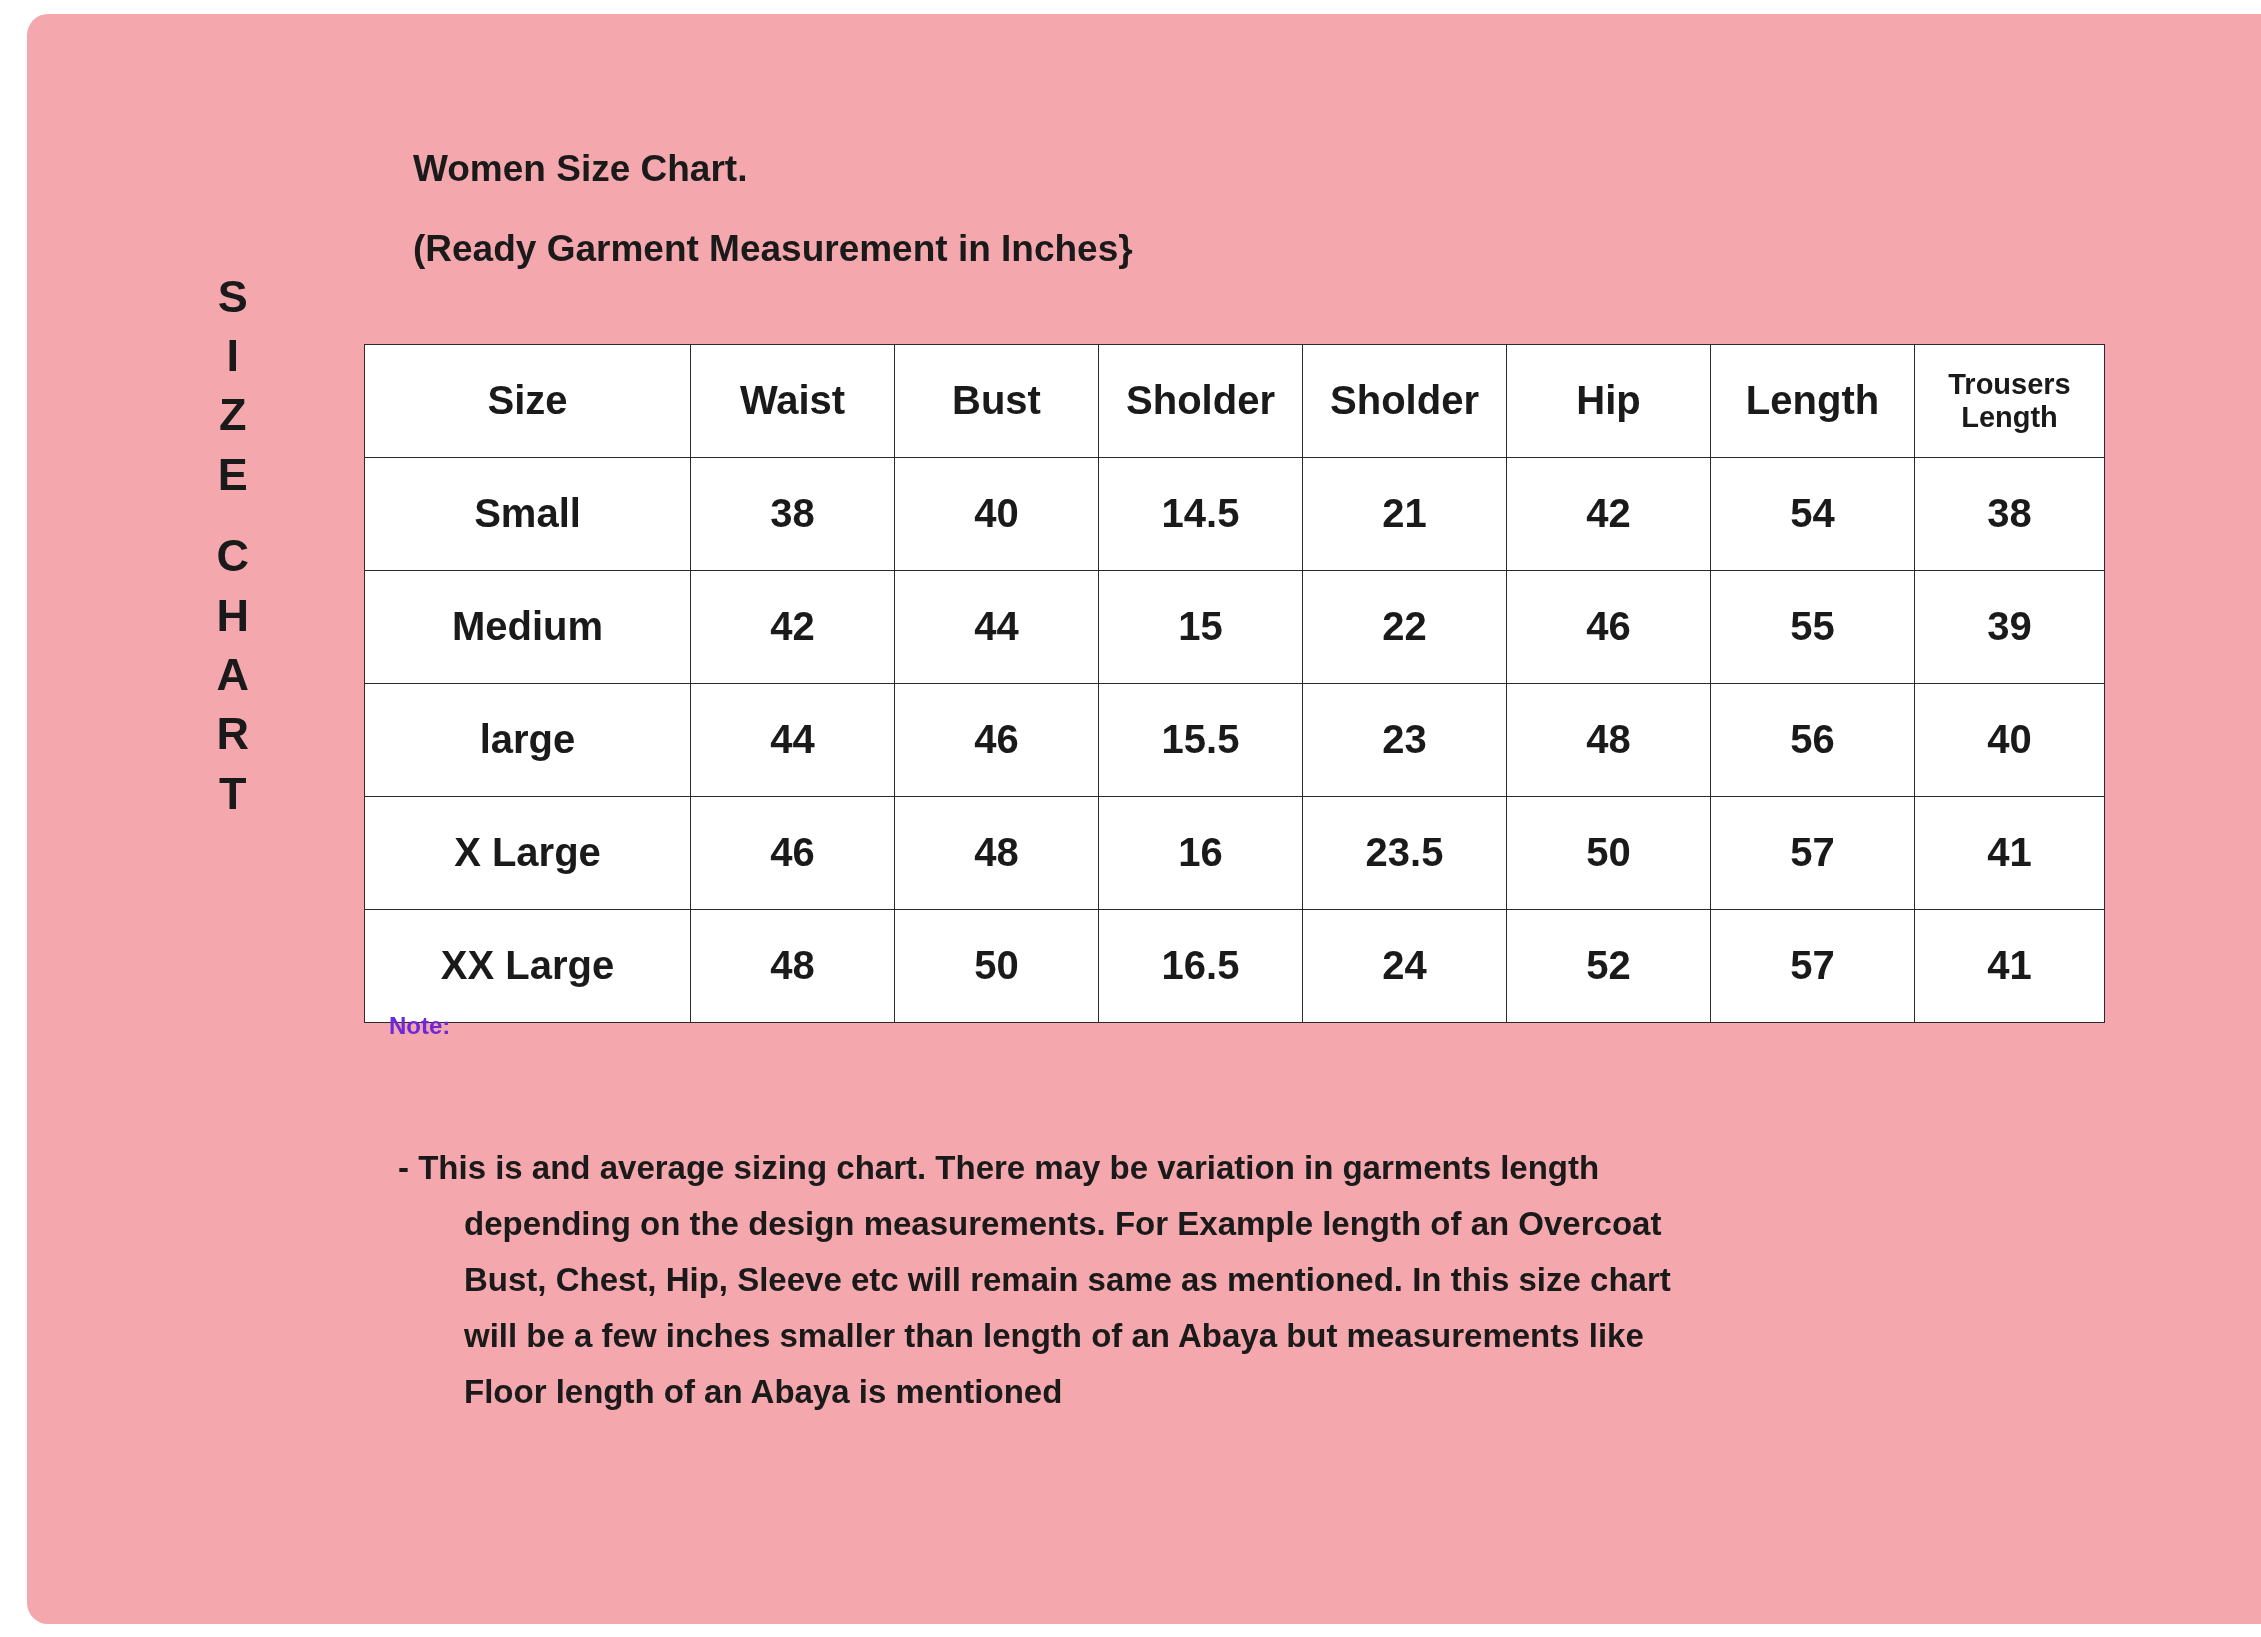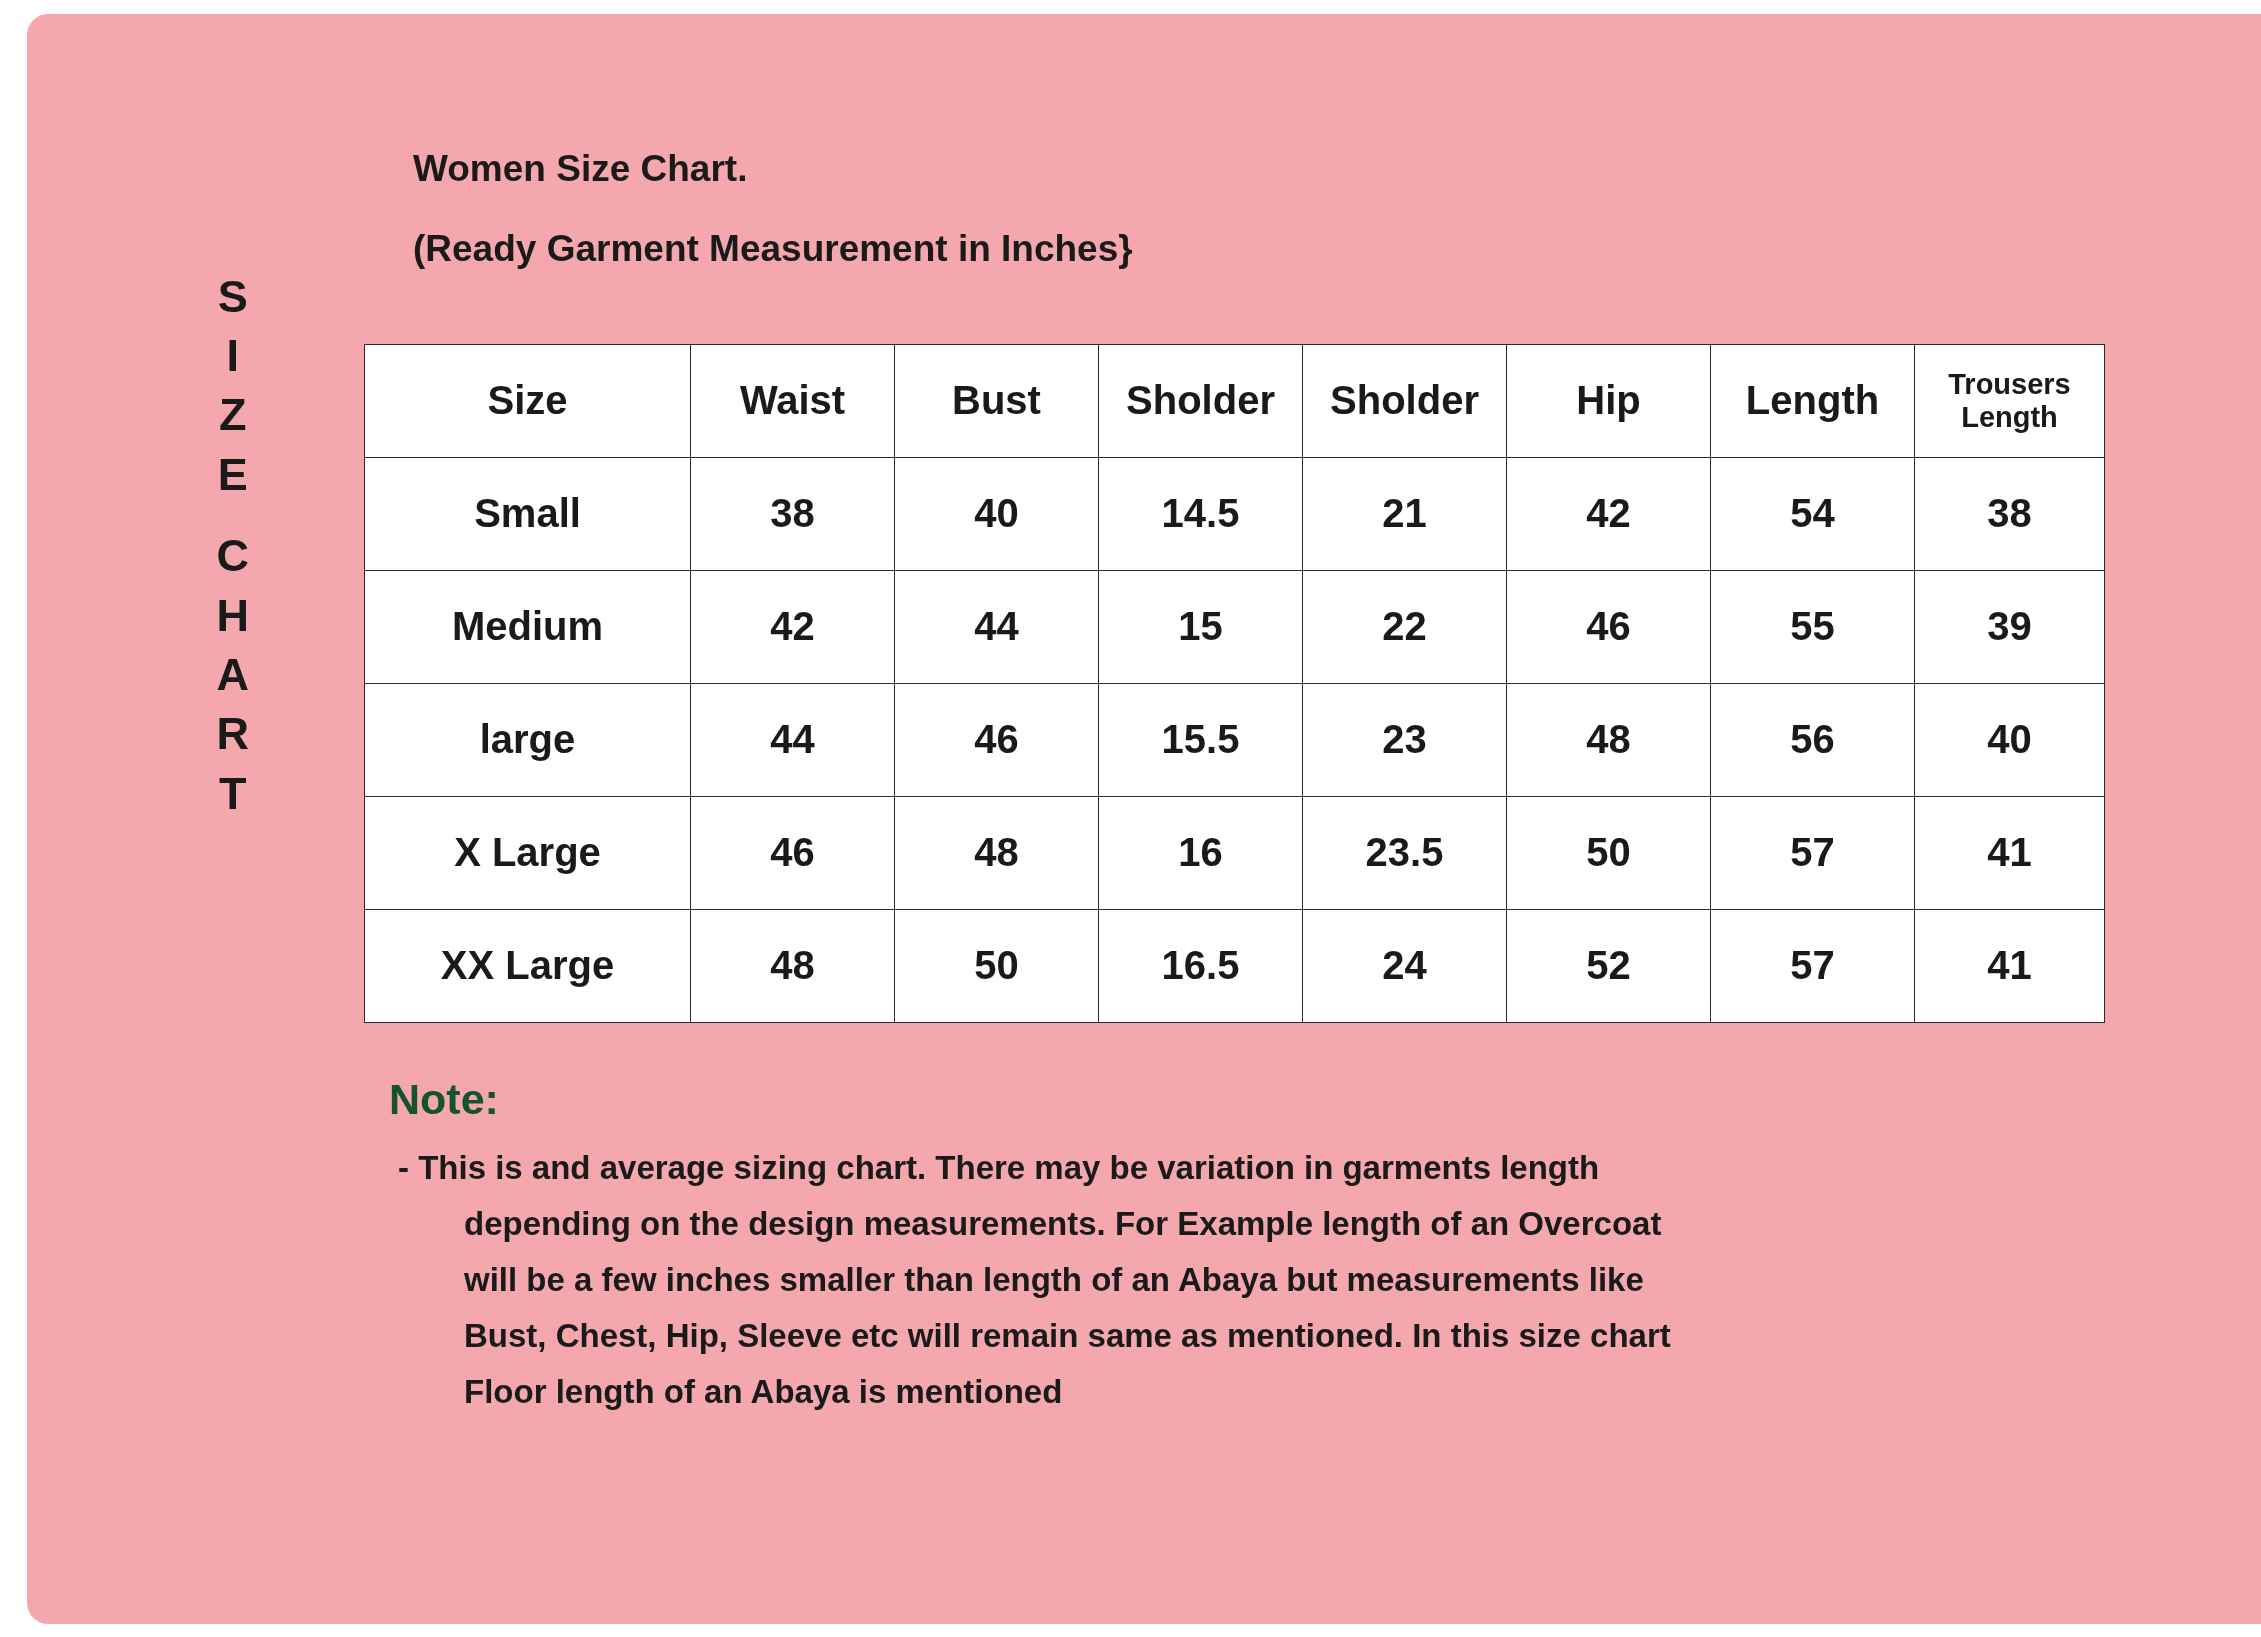--- a/index.html
+++ b/index.html
@@ -94,24 +94,24 @@
   col.c6 { width: 204px; }
   col.c7 { width: 190px; }
 
   
   .cell-lo { vertical-align: middle; padding-top: 10px; }
   .cell-hi { vertical-align: middle; padding-bottom: 8.1px; }
 
   .note-label {
     position: absolute;
     left: 362px;
-    top: 1061px;
-    font-size: 43px;
-    font-weight: bold;
-    color: #14532d;
+    top: 998px;
+    font-size: 24px;
+    font-weight: bold;
+    color: #6d28d9;
   }
   .note-body {
     position: absolute;
     left: 371px;
     top: 1126px;
     width: 1719px;
     font-size: 33px;
     font-weight: bold;
     color: #1a1a1a;
     line-height: 1.70;
@@ -222,19 +222,19 @@
         <td class="cell-hi">41</td>
       </tr>
     </tbody>
   </table>
 
   <div class="note-label">Note:</div>
 
   <div class="note-body">
     <span class="ln">- This is and average sizing chart. There may be variation in garments length</span>
     <span class="ln indent">depending on the design measurements. For Example length of an Overcoat</span>
+    <span class="ln indent">Bust, Chest, Hip, Sleeve etc will remain same as mentioned. In this size chart</span>
     <span class="ln indent">will be a few inches smaller than length of an Abaya but measurements like</span>
-    <span class="ln indent">Bust, Chest, Hip, Sleeve etc will remain same as mentioned. In this size chart</span>
     <span class="ln indent">Floor length of an Abaya is mentioned</span>
   </div>
 
 </div>
 
 
 </body></html>

